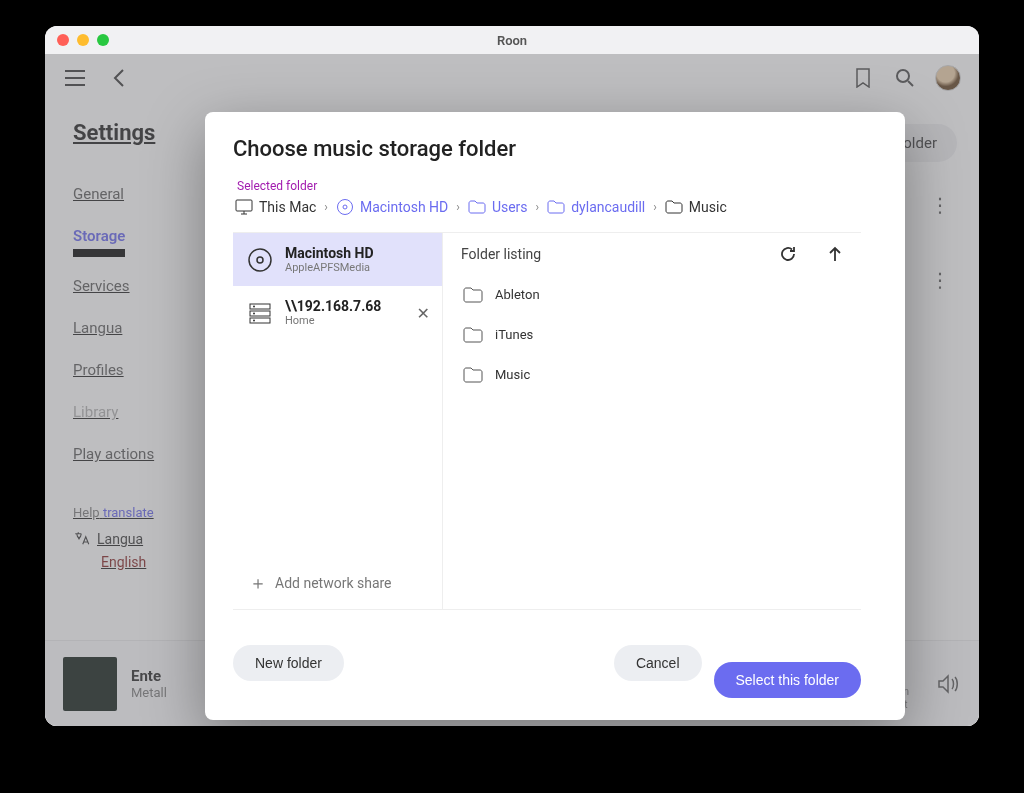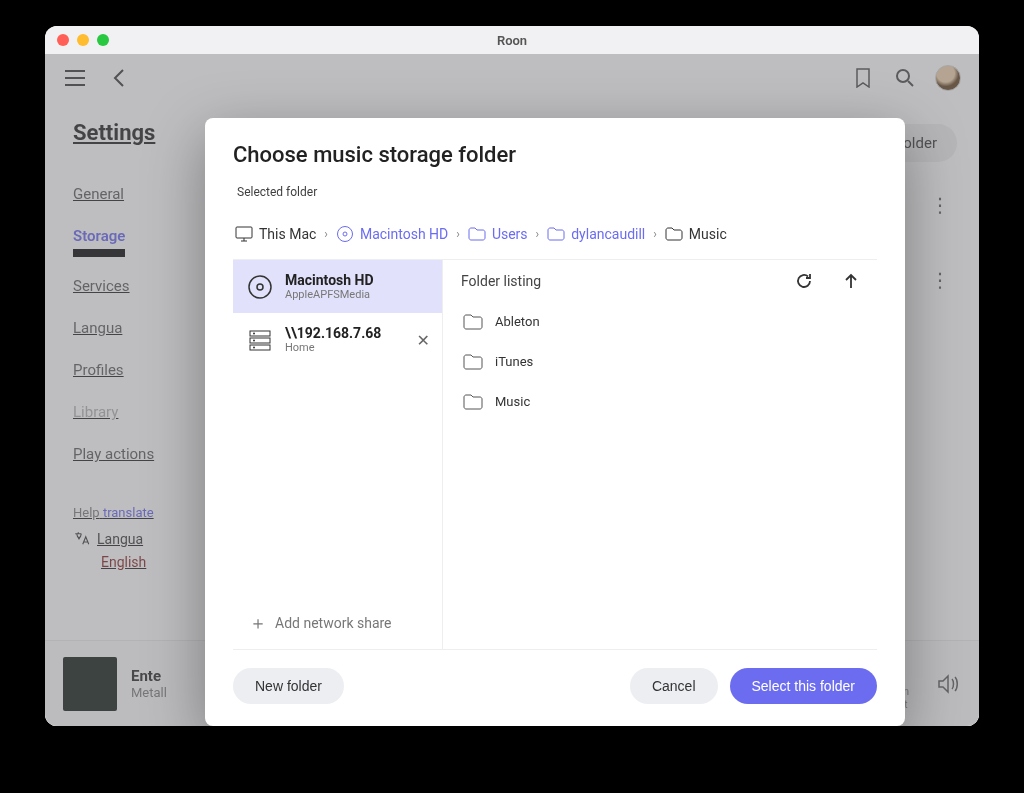--- a/index.html
+++ b/index.html
@@ -107,30 +107,30 @@
 
   
   .dim {
     position:absolute; inset:0;
     background: rgba(120,120,125,.45);
   }
 
   
   .modal {
     position:absolute;
-    left: 160px; top: 92px;
+    left: 160px; top: 86px;
     width: 700px; height: 608px;
     background:#fff;
     border-radius:8px;
     box-shadow: 0 18px 60px rgba(0,0,0,.35);
     display:flex; flex-direction:column;
-    padding: 24px 28px 22px 28px;
+    padding: 24px 44px 22px 28px;
   }
   .modal-title { font-size:22px; font-weight:500; color:#222; margin-bottom:18px; }
-  .sel-label { font-size:12px; color:#404040; margin-bottom:26px; padding-left:4px;}
+  .sel-label { font-size:12px; color:#a21caf; margin-bottom:5px; padding-left:4px;}
   .breadcrumb { display:flex; align-items:center; gap:8px; flex-wrap:wrap; font-size:14px; color:#333; padding-left:2px;}
   .crumb { display:flex; align-items:center; gap:6px; }
   .crumb.link { color:#6b6cf0; cursor:pointer;}
   .crumb svg { flex-shrink:0; }
   .chev { color:#888; font-size:12px; }
 
   .modal-body { flex:1; display:flex; border-top:1px solid #eee; border-bottom:1px solid #eee; margin-top:16px; }
   .drives {
     width:210px;
     border-right:1px solid #eee;
@@ -156,21 +156,21 @@
   .listing-icon { color:#444; cursor:pointer; }
   .folder-row { display:flex; align-items:flex-start; gap:12px; padding:12px 20px; font-size:13px; color:#333; cursor:pointer;}
 
   .modal-footer { display:flex; align-items:center; padding-top:18px; gap:12px;}
   .btn {
     border:none; border-radius:22px;
     padding:10px 22px;
     font-size:14px; cursor:pointer;
   }
   .btn.ghost { background:#eceef2; color:#333; }
-  .btn.primary { background:#6b6cf0; color:#fff; }
+  .btn.primary { background:#6b6cf0; color:#fff;margin-top:34px; }
   .footer-spacer { flex:1; }
 
   
   svg { display:block; }
 </style>
 </head>
 <body>
 
 <div class="window">
 

